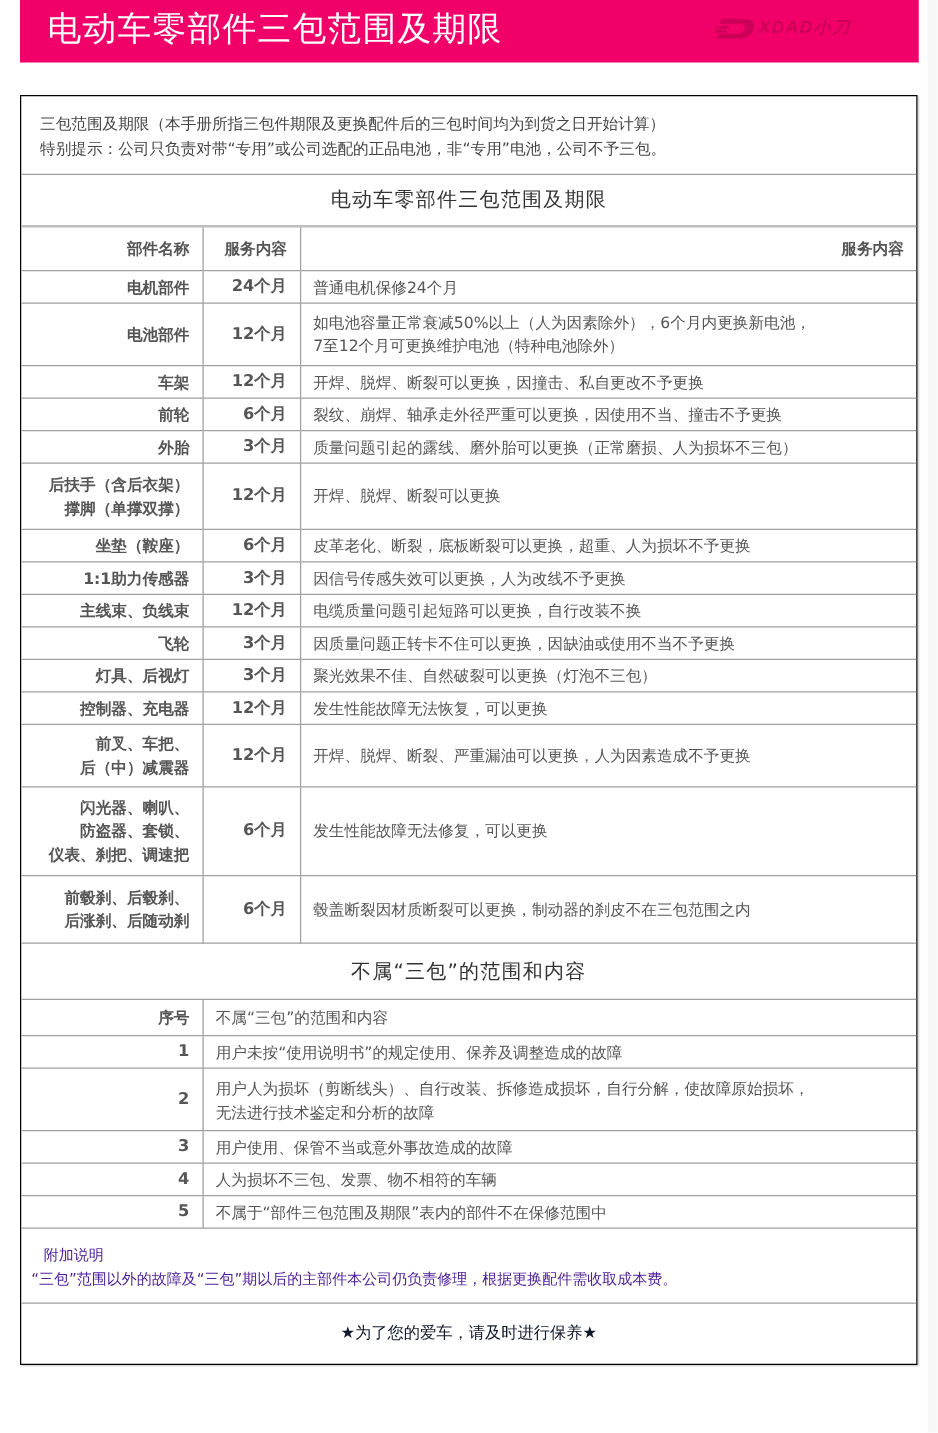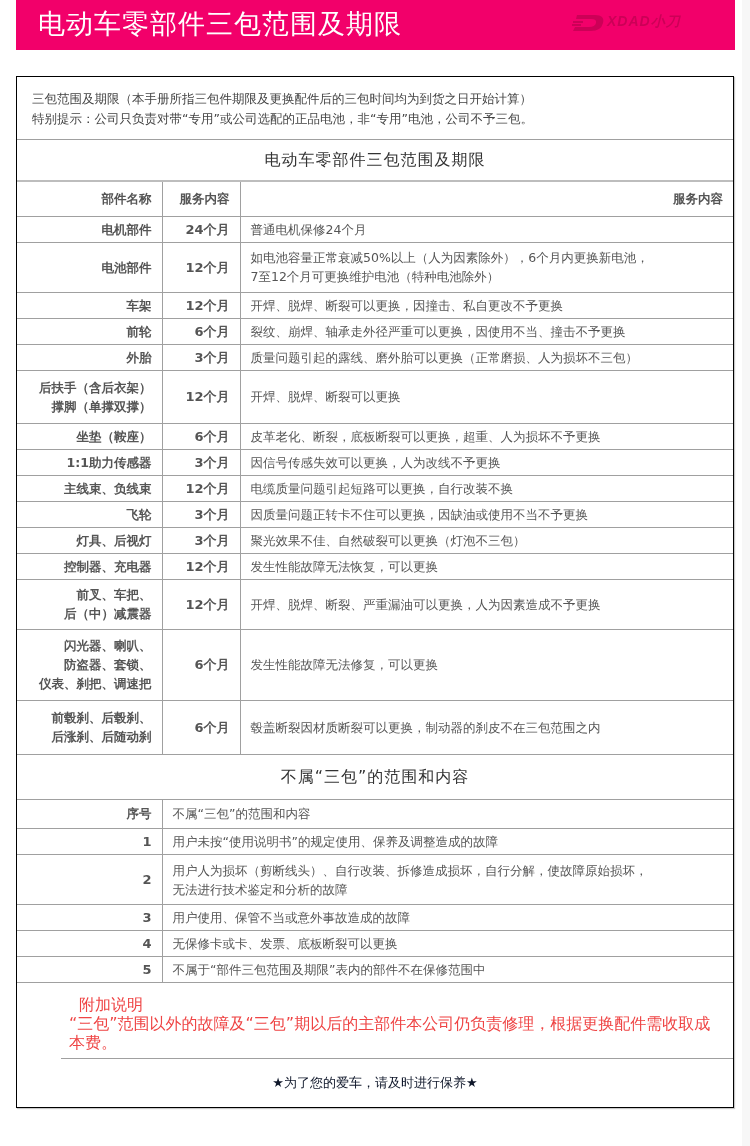--- a/index.html
+++ b/index.html
@@ -16,21 +16,21 @@
   .intro { padding:12px 15px 10px 15px; font-size:12.5px; line-height:20px; color:#444; border-bottom:1px solid #a0a0a0; }
   .section-title { height:40px; line-height:40px; text-align:center; font-size:16px; color:#333; letter-spacing:1px; border-bottom:2px solid #bdbdbd; }
   .section-title.b { height:44px; line-height:44px; border-bottom:1px solid #a0a0a0; }
   table { border-collapse:collapse; width:100%; table-layout:fixed; }
   td { border-right:1px solid #a0a0a0; border-bottom:1px solid #a0a0a0; font-size:12.5px; color:#555; line-height:19px; padding:3px 10px; }
   td:last-child { border-right:none; }
   td.c { text-align:right;font-weight:bold; }
   td.per { font-size:13px; }
   .t1 col.a { width:145px; } .t1 col.b { width:78px; }
   .t2 col.a { width:145px; }
-  .notes { padding:12px 8px 6px 8px; font-size:16px; line-height:19px; color:#ef4444; border-bottom:1px solid #a0a0a0; min-height:60px; box-sizing:border-box;margin-left:44px; }
+  .notes { padding:12px 8px 6px 8px; font-size:12px; line-height:19px; color:#4c1d95; border-bottom:1px solid #a0a0a0; min-height:60px; box-sizing:border-box; }
   .notes .label { padding-left:10px; }
   .footer { height:48px; line-height:48px; text-align:center; color:#0f172a; font-size:13px; }
 </style>
 </head>
 <body>
 
 <div class="edge"></div>
 
 <div class="header">
   <div class="header-title">电动车零部件三包范围及期限</div>
@@ -159,21 +159,21 @@
         <tr style="height: 50px;">
           <td class="c per">2</td>
           <td>用户人为损坏（剪断线头）、自行改装、拆修造成损坏，自行分解，使故障原始损坏，<br>无法进行技术鉴定和分析的故障</td>
         </tr>
         <tr style="height: 26px;">
           <td class="c per">3</td>
           <td>用户使用、保管不当或意外事故造成的故障</td>
         </tr>
         <tr style="height: 26px;">
           <td class="c per">4</td>
-          <td>无保修卡或卡、发票、底板断裂可以更换</td>
+          <td>人为损坏不三包、发票、物不相符的车辆</td>
         </tr>
         <tr style="height: 26px;">
           <td class="c per">5</td>
           <td>不属于“部件三包范围及期限”表内的部件不在保修范围中</td>
         </tr>
       </tbody>
   </table>
 
   <div class="notes">
     <div class="label">附加说明</div>

